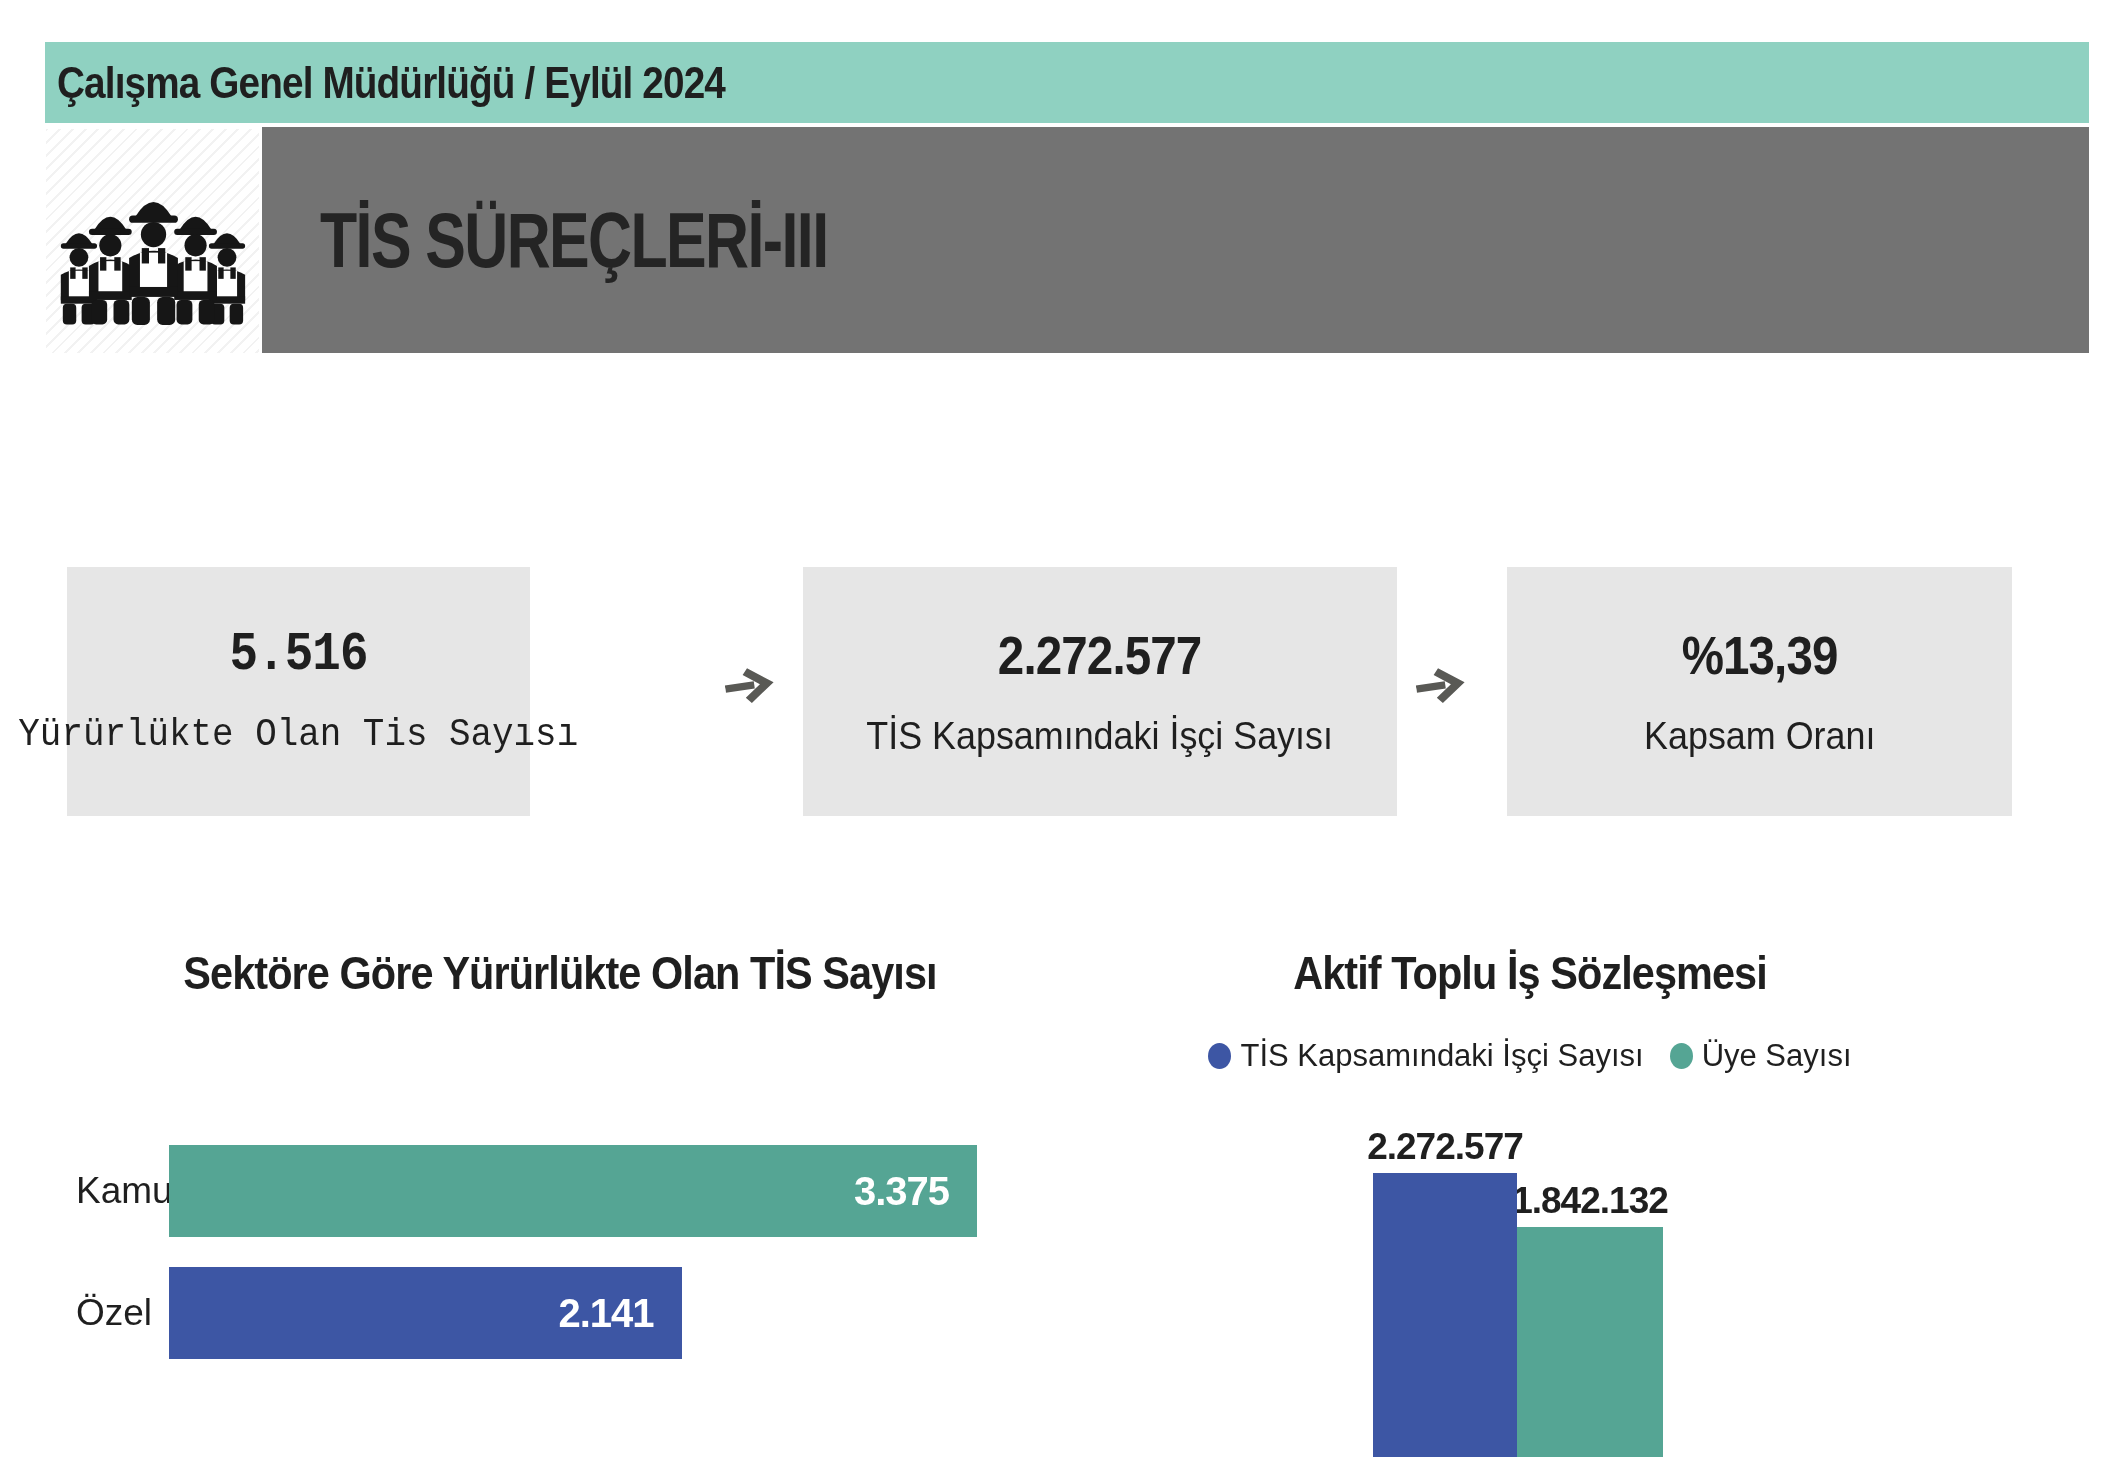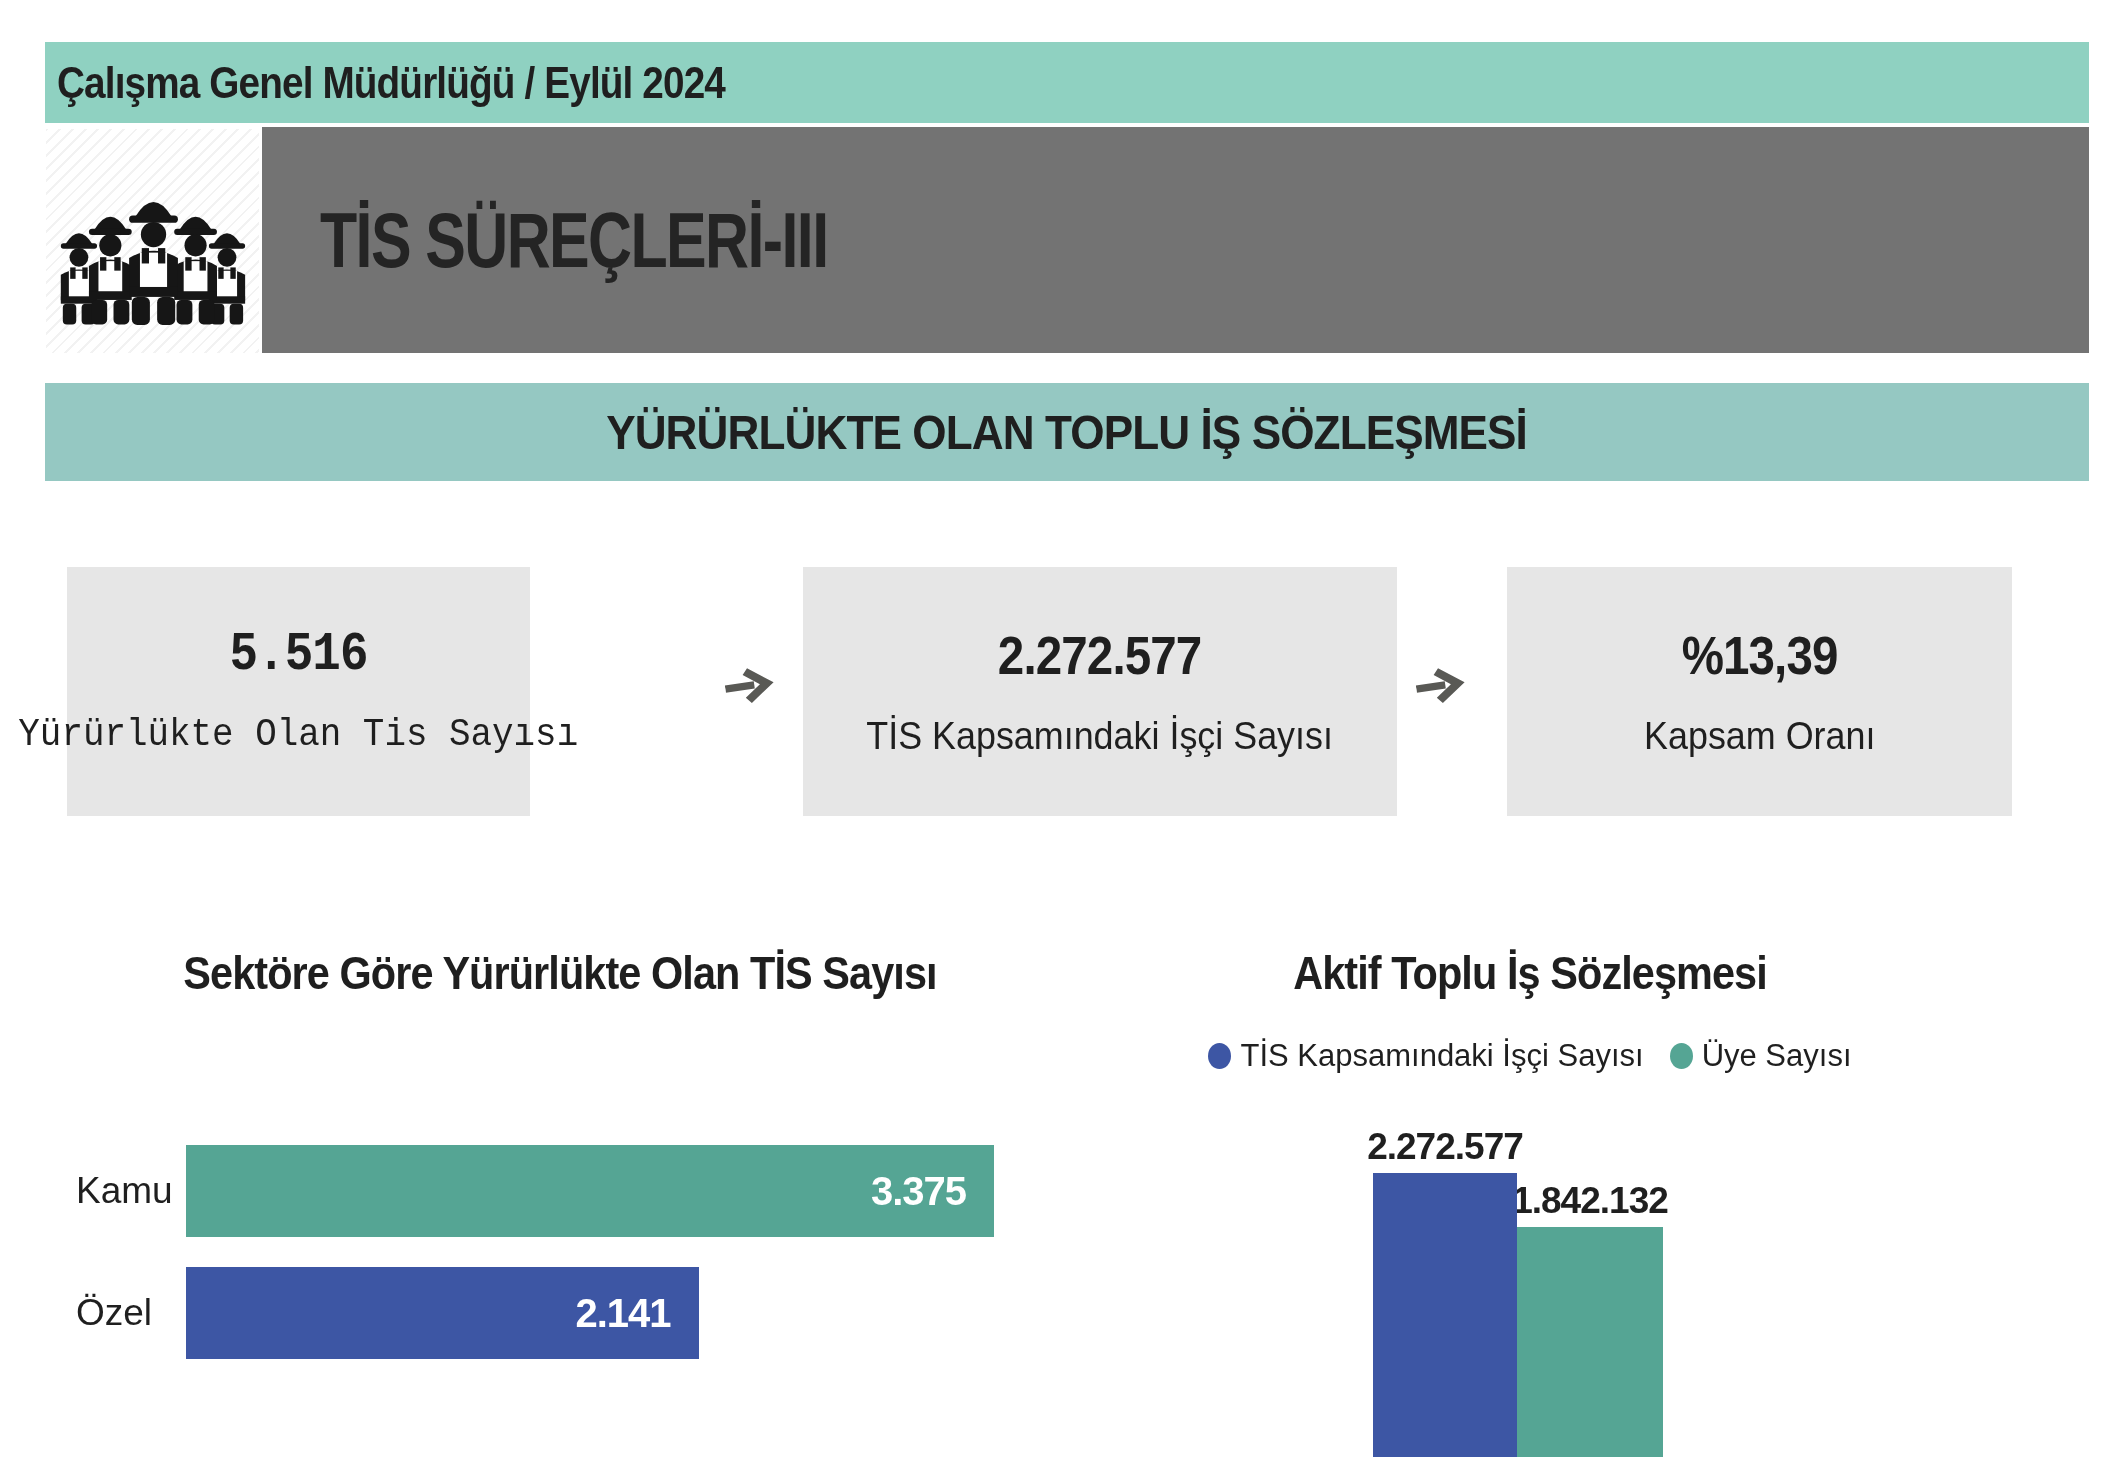--- a/index.html
+++ b/index.html
@@ -46,21 +46,21 @@
 
   
   .legend{position:absolute;left:1150px;top:1038px;width:760px;display:flex;justify-content:center;
           align-items:center;gap:26px;font-size:31px;}
   .legend .item{display:flex;align-items:center;gap:9px;}
   .legend .dot{width:23px;height:26px;border-radius:50%;flex:0 0 auto;}
 
   
   .hrow-label{position:absolute;left:76px;width:100px;font-size:37px;display:flex;align-items:center;height:92px;}
   .hl1{top:1145px;} .hl2{top:1267px;}
-  .hbar-track{position:absolute;left:186px;width:808px;height:92px;}
+  .hbar-track{position:absolute;left:169px;width:808px;height:92px;}
   .ht1{top:1145px;} .ht2{top:1267px;}
   .hbar{height:100%;display:flex;align-items:center;justify-content:flex-end;
         padding-right:28px;box-sizing:border-box;color:#fff;font-weight:bold;font-size:40px;letter-spacing:-1px;}
 
   
   .vbar{position:absolute;bottom:21px;}
   .vb1{left:1373px;width:144px;} .vb2{left:1517px;width:146px;}
   .vlabel{position:absolute;font-weight:bold;font-size:37px;line-height:1;text-align:center;letter-spacing:-1px;}
   .vl1{left:1358px;width:174px;} .vl2{left:1503px;width:174px;}
 </style>
@@ -94,23 +94,20 @@
       <use href="#wk" transform="translate(36,74) scale(0.92)"></use>
       <use href="#wk" transform="translate(135,74) scale(0.92)"></use>
       <use href="#wk" transform="translate(82,55) scale(1.05)"></use>
     </svg>
   </div>
 
   <div class="title-band" style="background: #737373;">
     <span class="txt cond">TİS SÜREÇLERİ-III</span>
   </div>
 
-  <div class="section-banner" style="background: rgb(149, 200, 194);">
-    <span class="txt">YÜRÜRLÜKTE OLAN TOPLU İŞ SÖZLEŞMESİ</span>
-  </div>
 
   <div class="stat-box s1" style="background: rgb(230, 230, 230); font-family: Liberation Mono, monospace;">
     <span class="stat-value">5.516</span>
     <span class="stat-label">Yürürlükte Olan Tis Sayısı</span>
   </div>
 
   <svg class="flow-arrow fa1" viewBox="0 0 64 52" style="fill: rgb(89, 89, 85);">
     <rect x="0" y="22" width="36" height="9"></rect>
     <path d="M30 5 L60 26.5 L30 48 L23.5 40.5 L43 26.5 L23.5 12.5 Z"></path>
   </svg>

